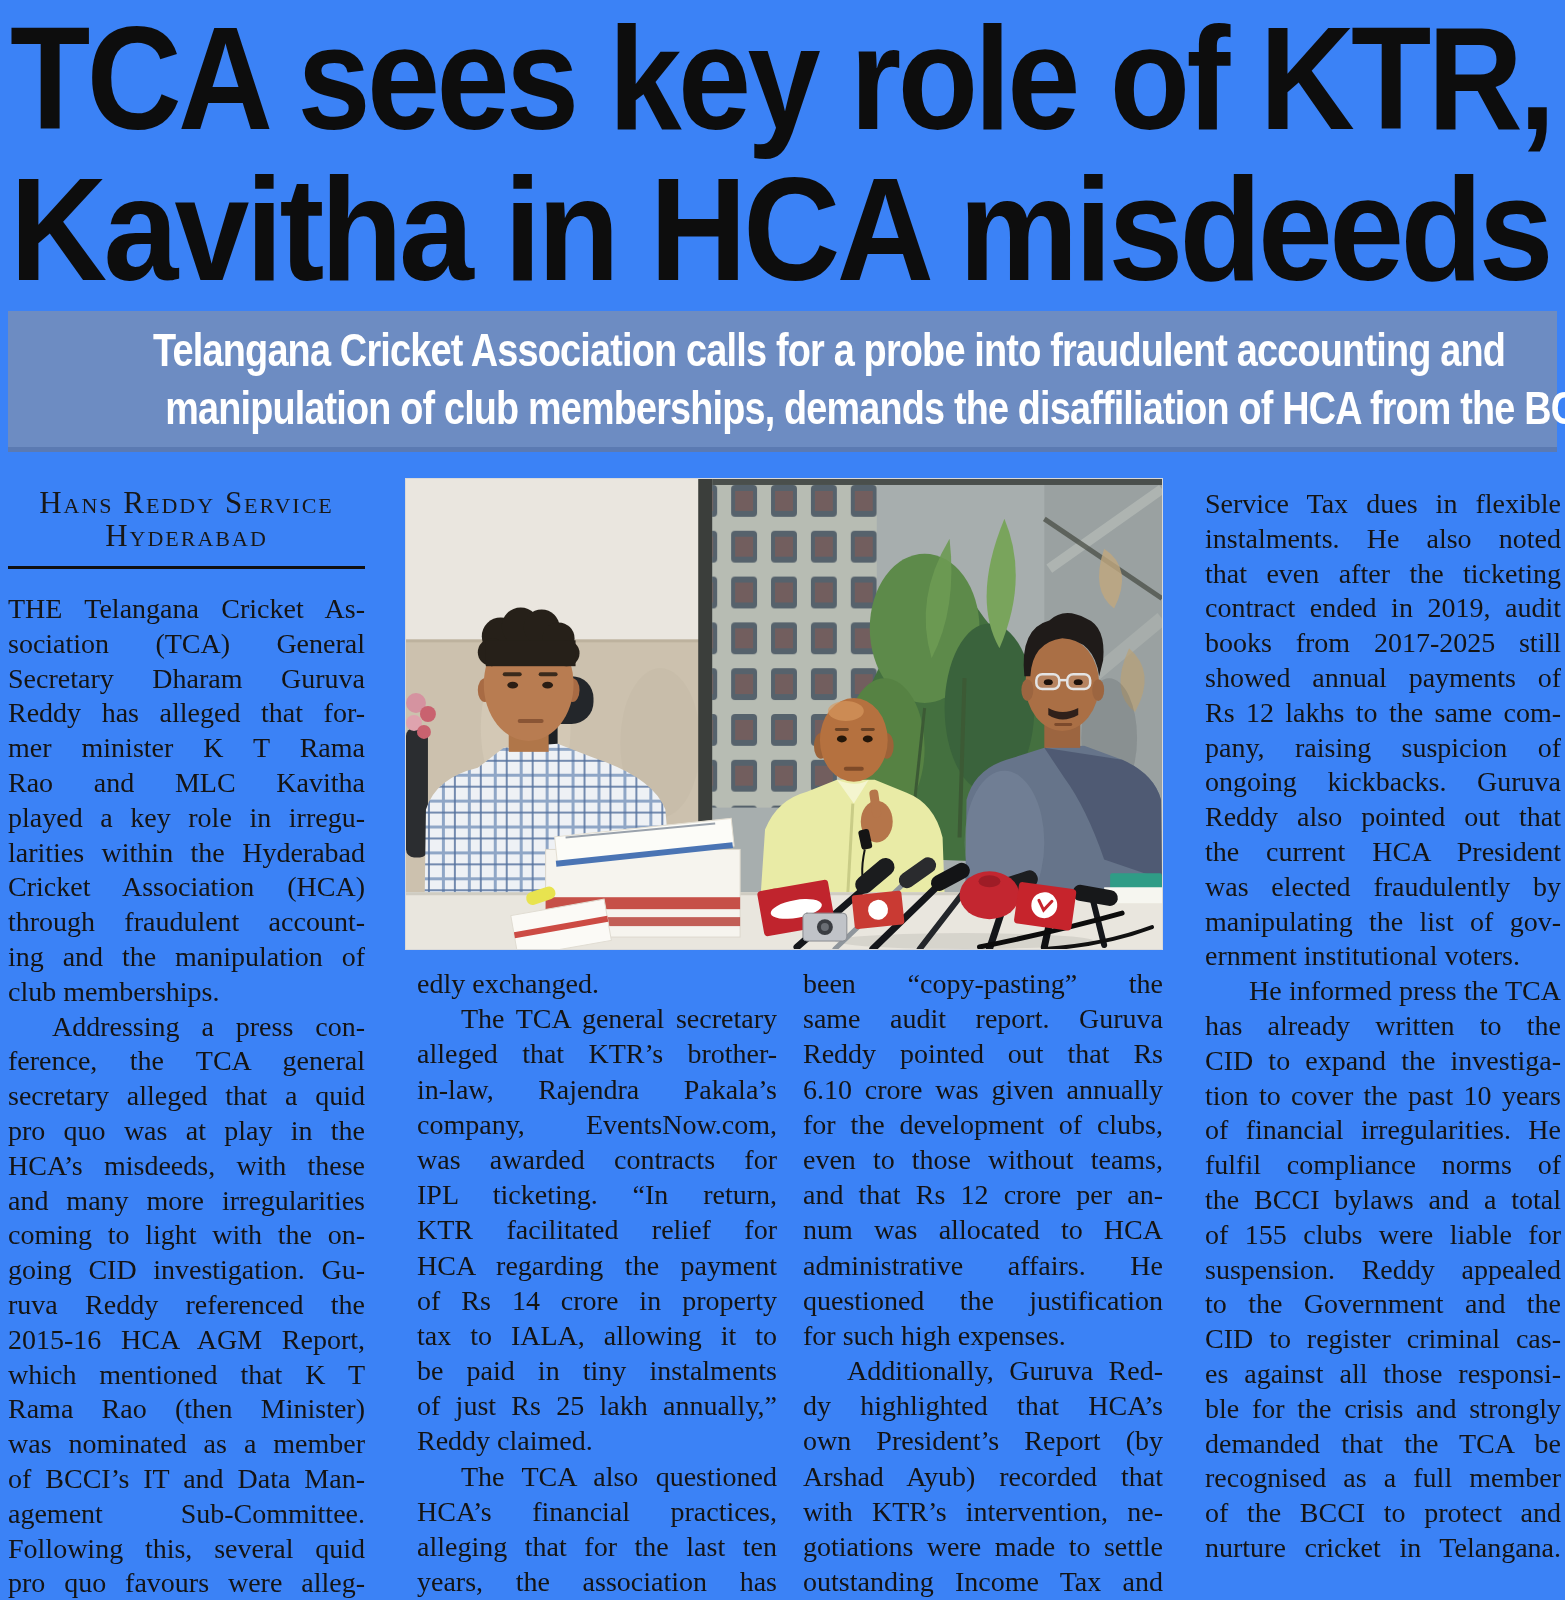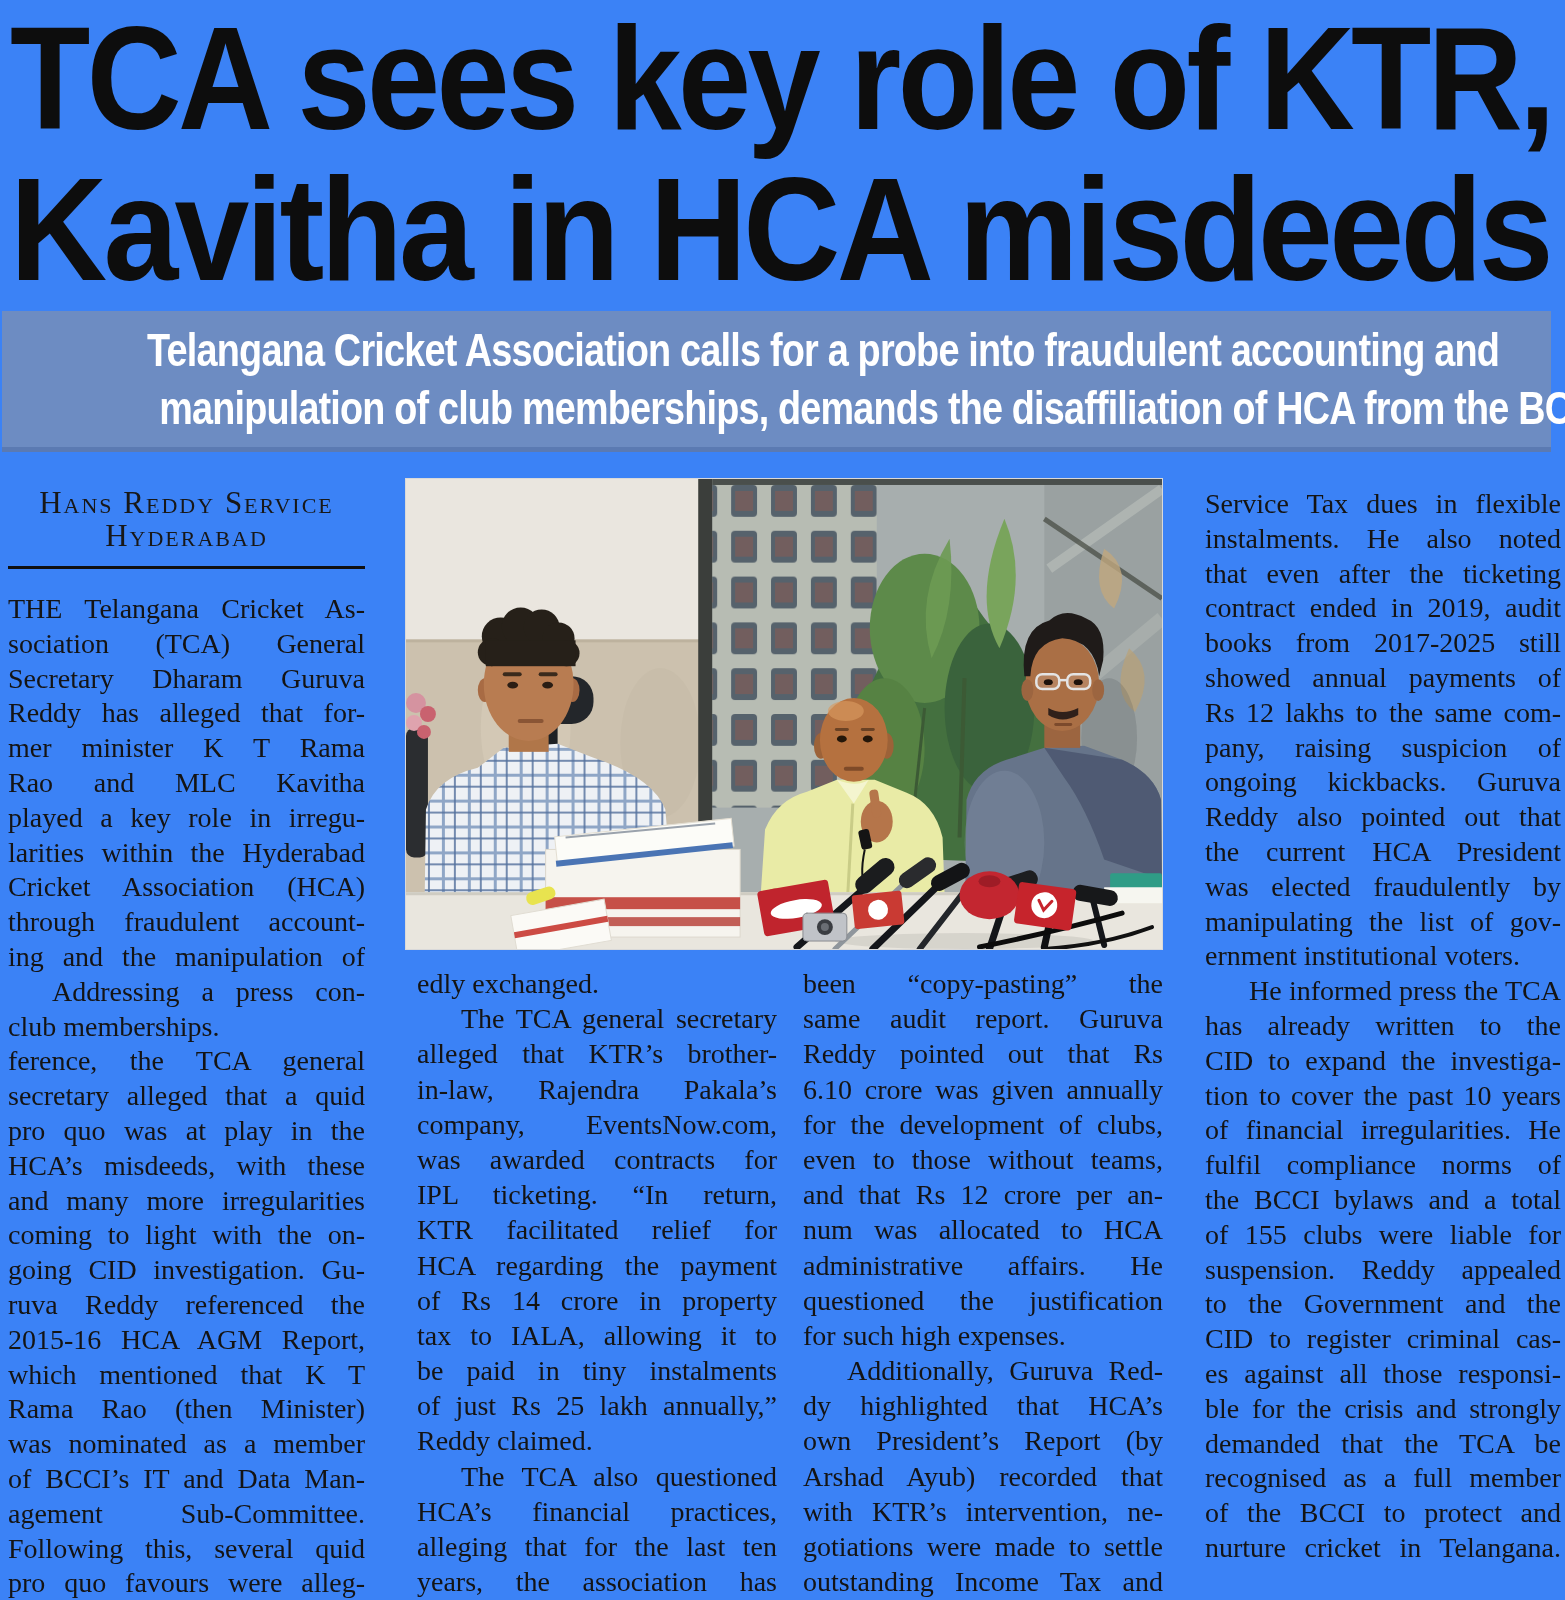--- a/index.html
+++ b/index.html
@@ -7,21 +7,21 @@
         font-family:"Liberation Serif",serif;color:var(--text-ink,#141414);}
 
   
   .headline{position:absolute;left:10px;top:-6px;}
   .hl-line{height:151px;}
   .fit{display:inline-block;white-space:nowrap;}
   .hl{font-family:"Liberation Sans",sans-serif;font-weight:bold;font-size:147px;
       letter-spacing:-4px;color:#0d0d0d;transform-origin:left center;}
 
   
-  .banner{position:absolute;left:2px;top:311px;width:1549px;height:141px;
+  .banner{position:absolute;left:8px;top:311px;width:1549px;height:141px;
           background:var(--banner-blue,#6d8cc2);border-bottom:5px solid #5b7ab2;
           box-sizing:border-box;display:flex;flex-direction:column;justify-content:center;text-align:center;}
   .bn-line{height:58px;line-height:58px;}
   .bn{font-family:"Liberation Sans",sans-serif;font-weight:bold;font-size:46px;color:#ffffff;
       letter-spacing:-1px;transform-origin:center center;}
 
   
   .col{position:absolute;font-size:28px;}
   .col1{left:8px;top:478px;width:357px;}
   .col2{left:417px;top:966px;width:360px;}
@@ -67,22 +67,22 @@
         <div class="line">sociation (TCA) General</div>
         <div class="line">Secretary Dharam Guruva</div>
         <div class="line">Reddy has alleged that for-</div>
         <div class="line">mer minister K T Rama</div>
         <div class="line">Rao and MLC Kavitha</div>
         <div class="line">played a key role in irregu-</div>
         <div class="line">larities within the Hyderabad</div>
         <div class="line">Cricket Association (HCA)</div>
         <div class="line">through fraudulent account-</div>
         <div class="line">ing and the manipulation of</div>
+        <div class="line end">club memberships.</div>
         <div class="line first">Addressing a press con-</div>
-        <div class="line end">club memberships.</div>
         <div class="line">ference, the TCA general</div>
         <div class="line">secretary alleged that a quid</div>
         <div class="line">pro quo was at play in the</div>
         <div class="line">HCA’s misdeeds, with these</div>
         <div class="line">and many more irregularities</div>
         <div class="line">coming to light with the on-</div>
         <div class="line">going CID investigation. Gu-</div>
         <div class="line">ruva Reddy referenced the</div>
         <div class="line">2015-16 HCA AGM Report,</div>
         <div class="line">which mentioned that K T</div>

